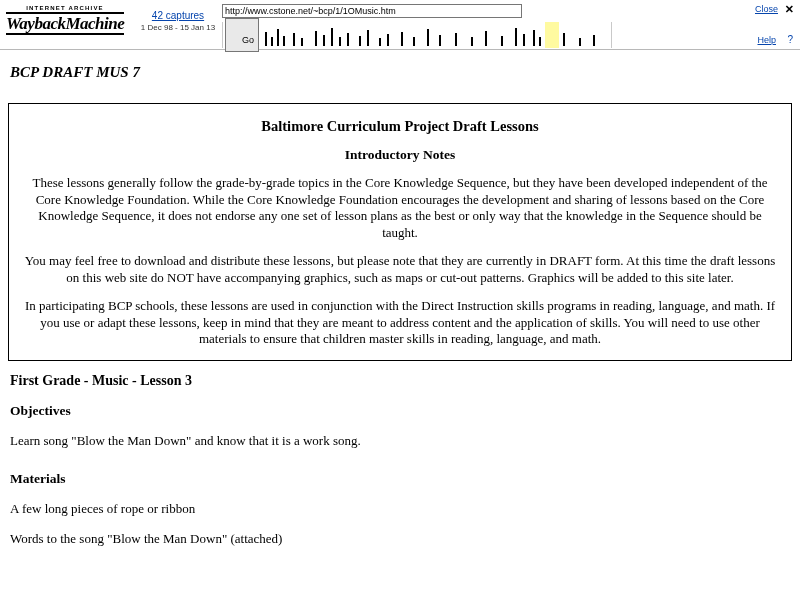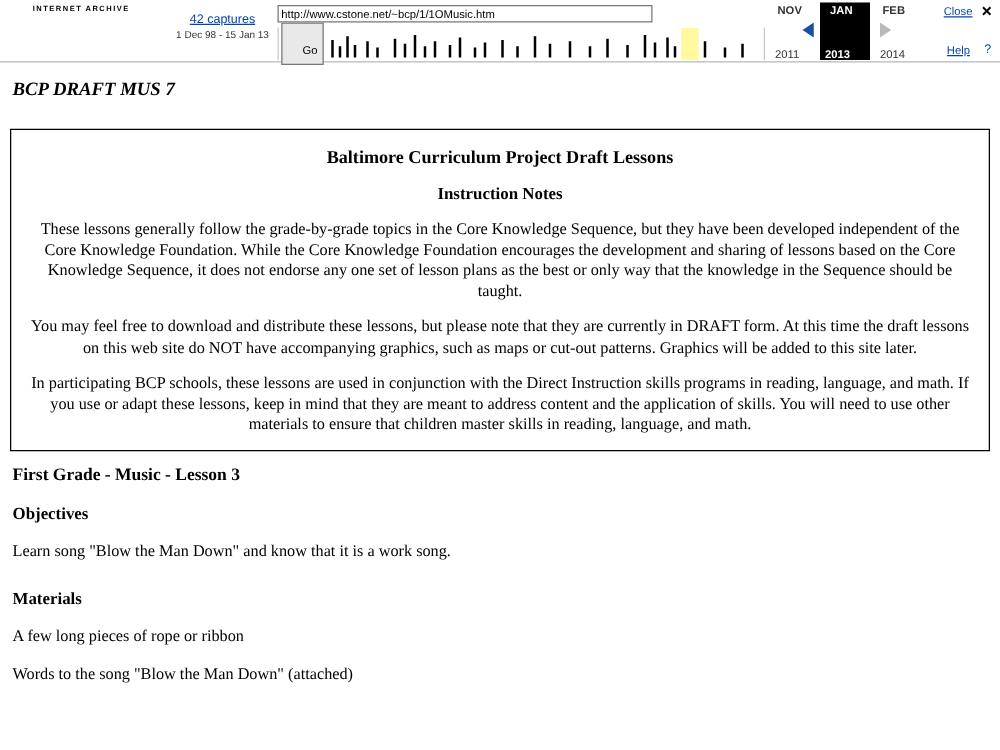--- a/index.html
+++ b/index.html
@@ -292,20 +292,21 @@
     line-height: 16px;
   }
 </style>
 </head>
 <body>
 
 <div id="wayback-bar">
 
   <div id="wb-logo">
     <div class="ia-line">INTERNET ARCHIVE</div>
+    <span class="wm-word">WaybackMachine</span>
   </div>
 
   <div id="wb-captures">
     <div class="cap-count">42 captures</div>
     <div class="cap-range">1 Dec 98 - 15 Jan 13</div>
   </div>
 
   <div id="wb-urlrow">
     <input id="wb-url" type="text" value="http://www.cstone.net/~bcp/1/1OMusic.htm" style="">
     <button id="wb-go">Go</button>
@@ -338,50 +339,34 @@
     <div class="bar" style="left:278px;height:10px;"></div>
     <div class="bar" style="left:292px;height:18px;"></div>
     <div class="bar" style="left:300px;height:12px;"></div>
     <div class="bar" style="left:310px;height:16px;"></div>
     <div class="bar" style="left:316px;height:9px;"></div>
     <div class="bar" style="left:340px;height:13px;"></div>
     <div class="bar" style="left:356px;height:8px;"></div>
     <div class="bar" style="left:370px;height:11px;"></div>
   </div>
 
-  <div id="wb-datenav">
-    <div id="wb-daybox"></div>
-    <div class="mon-row">
-      <span class="mon-prev">NOV</span>
-      <span class="mon-cur">JAN</span>
-      <span class="mon-next">FEB</span>
-    </div>
-    <div id="wb-day">15</div>
-    <div id="wb-arrow-left"></div>
-    <div id="wb-arrow-right"></div>
-    <div class="yr-row">
-      <span class="yr-prev">2011</span>
-      <span class="yr-cur">2013</span>
-      <span class="yr-next">2014</span>
-    </div>
-  </div>
 
   <div id="wb-close">Close</div>
   <div id="wb-x">✕</div>
   <div id="wb-help">Help</div>
   <div id="wb-qmark">?</div>
 </div>
 
 <div id="page">
 
   <div id="doc-header">BCP DRAFT MUS 7</div>
 
   <div id="intro-box">
     <h1>Baltimore Curriculum Project Draft Lessons</h1>
-    <h2>Instruction Notes</h2>
+    <h2>Introductory Notes</h2>
     <p>These lessons generally follow the grade-by-grade topics in the Core Knowledge Sequence, but they have been developed independent of the Core Knowledge Foundation. While the Core Knowledge Foundation encourages the development and sharing of lessons based on the Core Knowledge Sequence, it does not endorse any one set of lesson plans as the best or only way that the knowledge in the Sequence should be taught.</p>
     <p>You may feel free to download and distribute these lessons, but please note that they are currently in DRAFT form. At this time the draft lessons on this web site do NOT have accompanying graphics, such as maps or cut-out patterns. Graphics will be added to this site later.</p>
     <p>In participating BCP schools, these lessons are used in conjunction with the Direct Instruction skills programs in reading, language, and math. If you use or adapt these lessons, keep in mind that they are meant to address content and the application of skills. You will need to use other materials to ensure that children master skills in reading, language, and math.</p>
   </div>
 
   <div id="lesson-title">First Grade - Music - Lesson 3</div>
 
   <div class="section-head">Objectives</div>
   <div class="body-line">Learn song "Blow the Man Down" and know that it is a work song.</div>
 

